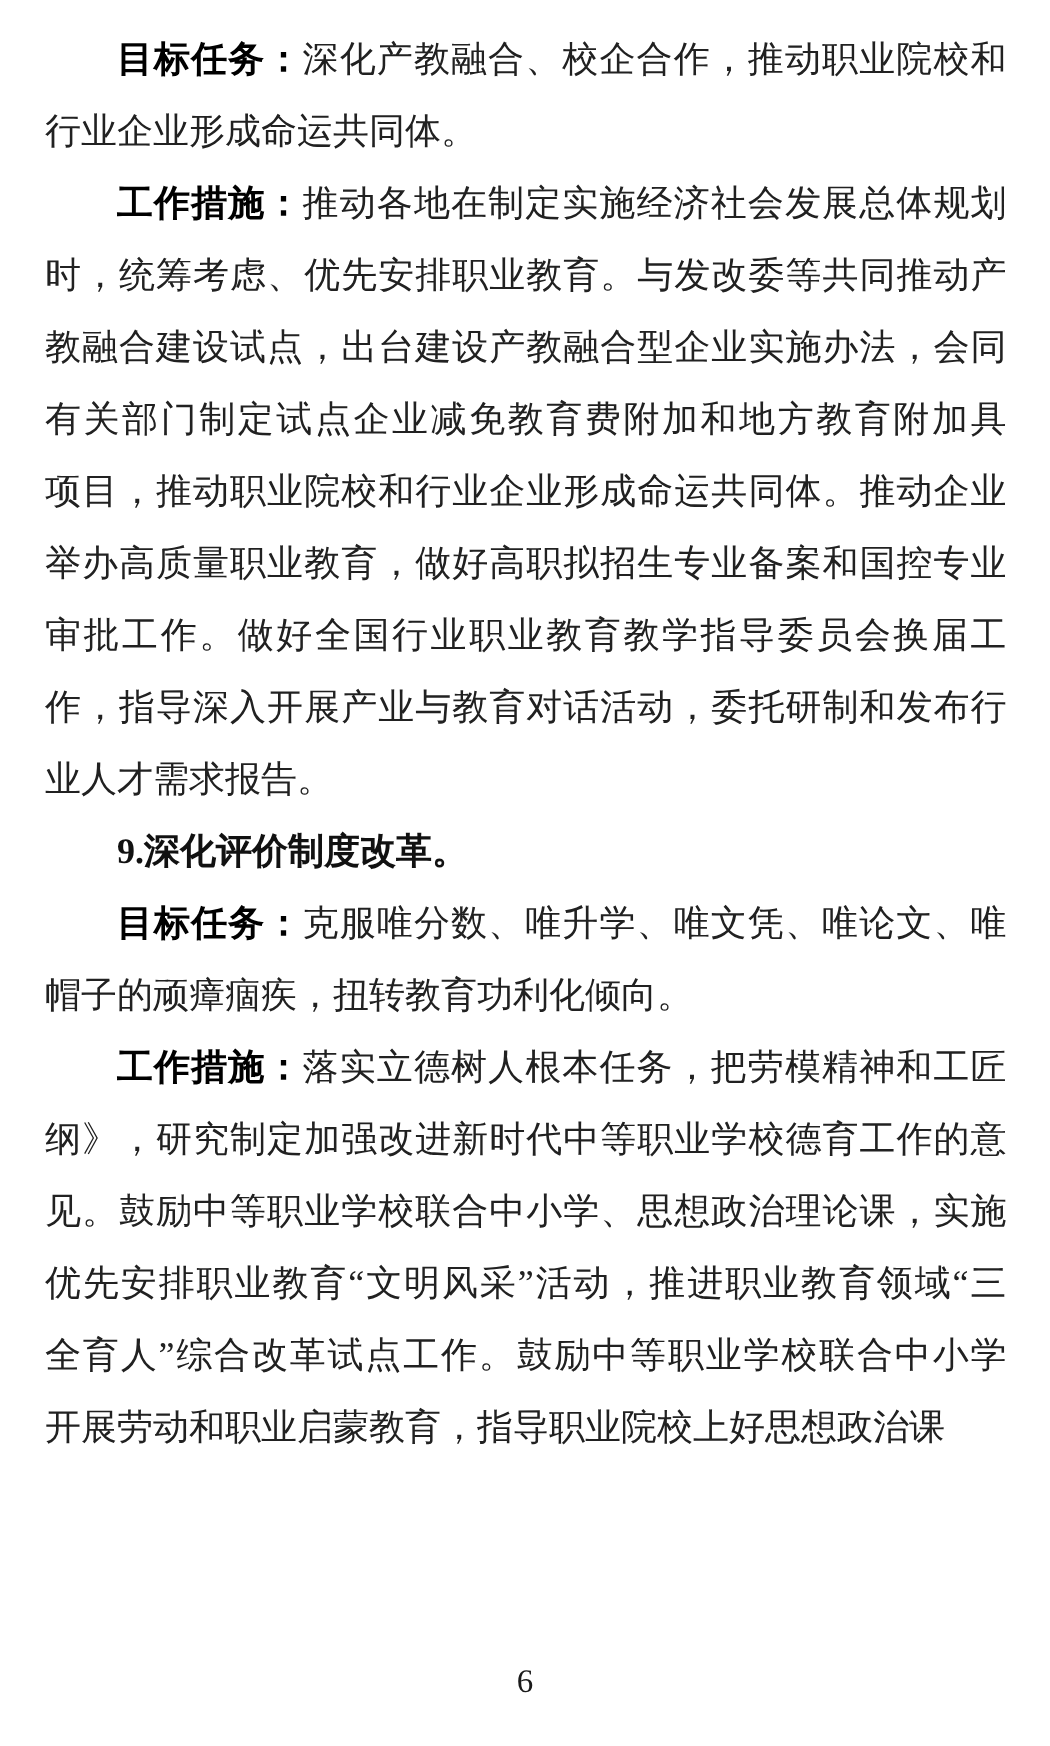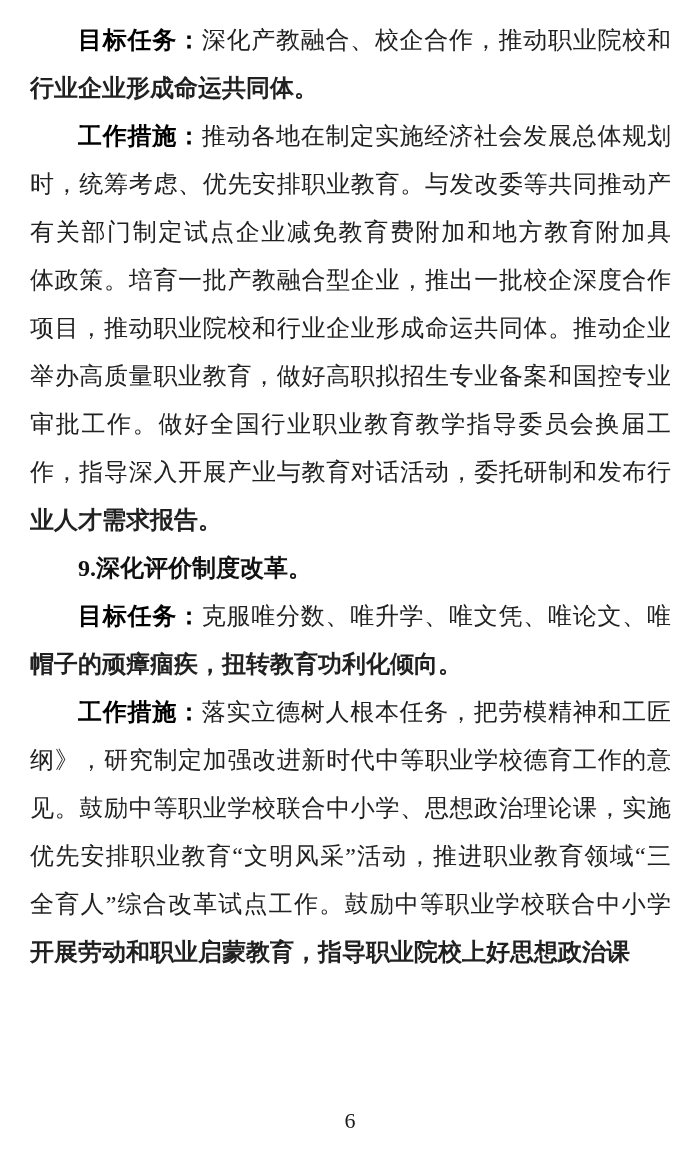--- a/index.html
+++ b/index.html
@@ -34,21 +34,20 @@
     text-align: justify;
     text-align-last: justify;
     text-justify: inter-character;
     word-break: break-all;
   }
   .line.first {
     text-indent: 2em;
   }
   .line.last {
     text-align-last: left;
-    font-weight: bold;
   }
   .heading .line {
     font-weight: 700;
     text-align-last: left;
     color: #111111;
   }
   .label {
     font-family: "Liberation Sans", sans-serif;
     font-weight: 700;
     color: #000000;
@@ -72,22 +71,22 @@
 
 <div class="page">
   <div class="content">
       <div class="para labeled">
         <div class="line first"><span class="label">目标任务：</span>深化产教融合、校企合作，推动职业院校和</div>
         <div class="line last">行业企业形成命运共同体。</div>
       </div>
       <div class="para labeled">
         <div class="line first"><span class="label">工作措施：</span>推动各地在制定实施经济社会发展总体规划</div>
         <div class="line">时，统筹考虑、优先安排职业教育。与发改委等共同推动产</div>
+        <div class="line">教融合建设试点，出台建设产教融合型企业实施办法，会同</div>
         <div class="line">有关部门制定试点企业减免教育费附加和地方教育附加具</div>
-        <div class="line">体政策。培育一批产教融合型企业，推出一批校企深度合作</div>
         <div class="line">项目，推动职业院校和行业企业形成命运共同体。推动企业</div>
         <div class="line">举办高质量职业教育，做好高职拟招生专业备案和国控专业</div>
         <div class="line">审批工作。做好全国行业职业教育教学指导委员会换届工</div>
         <div class="line">作，指导深入开展产业与教育对话活动，委托研制和发布行</div>
         <div class="line last">业人才需求报告。</div>
       </div>
       <div class="para heading">
         <div class="line first last">9.深化评价制度改革。</div>
       </div>
       <div class="para labeled">

